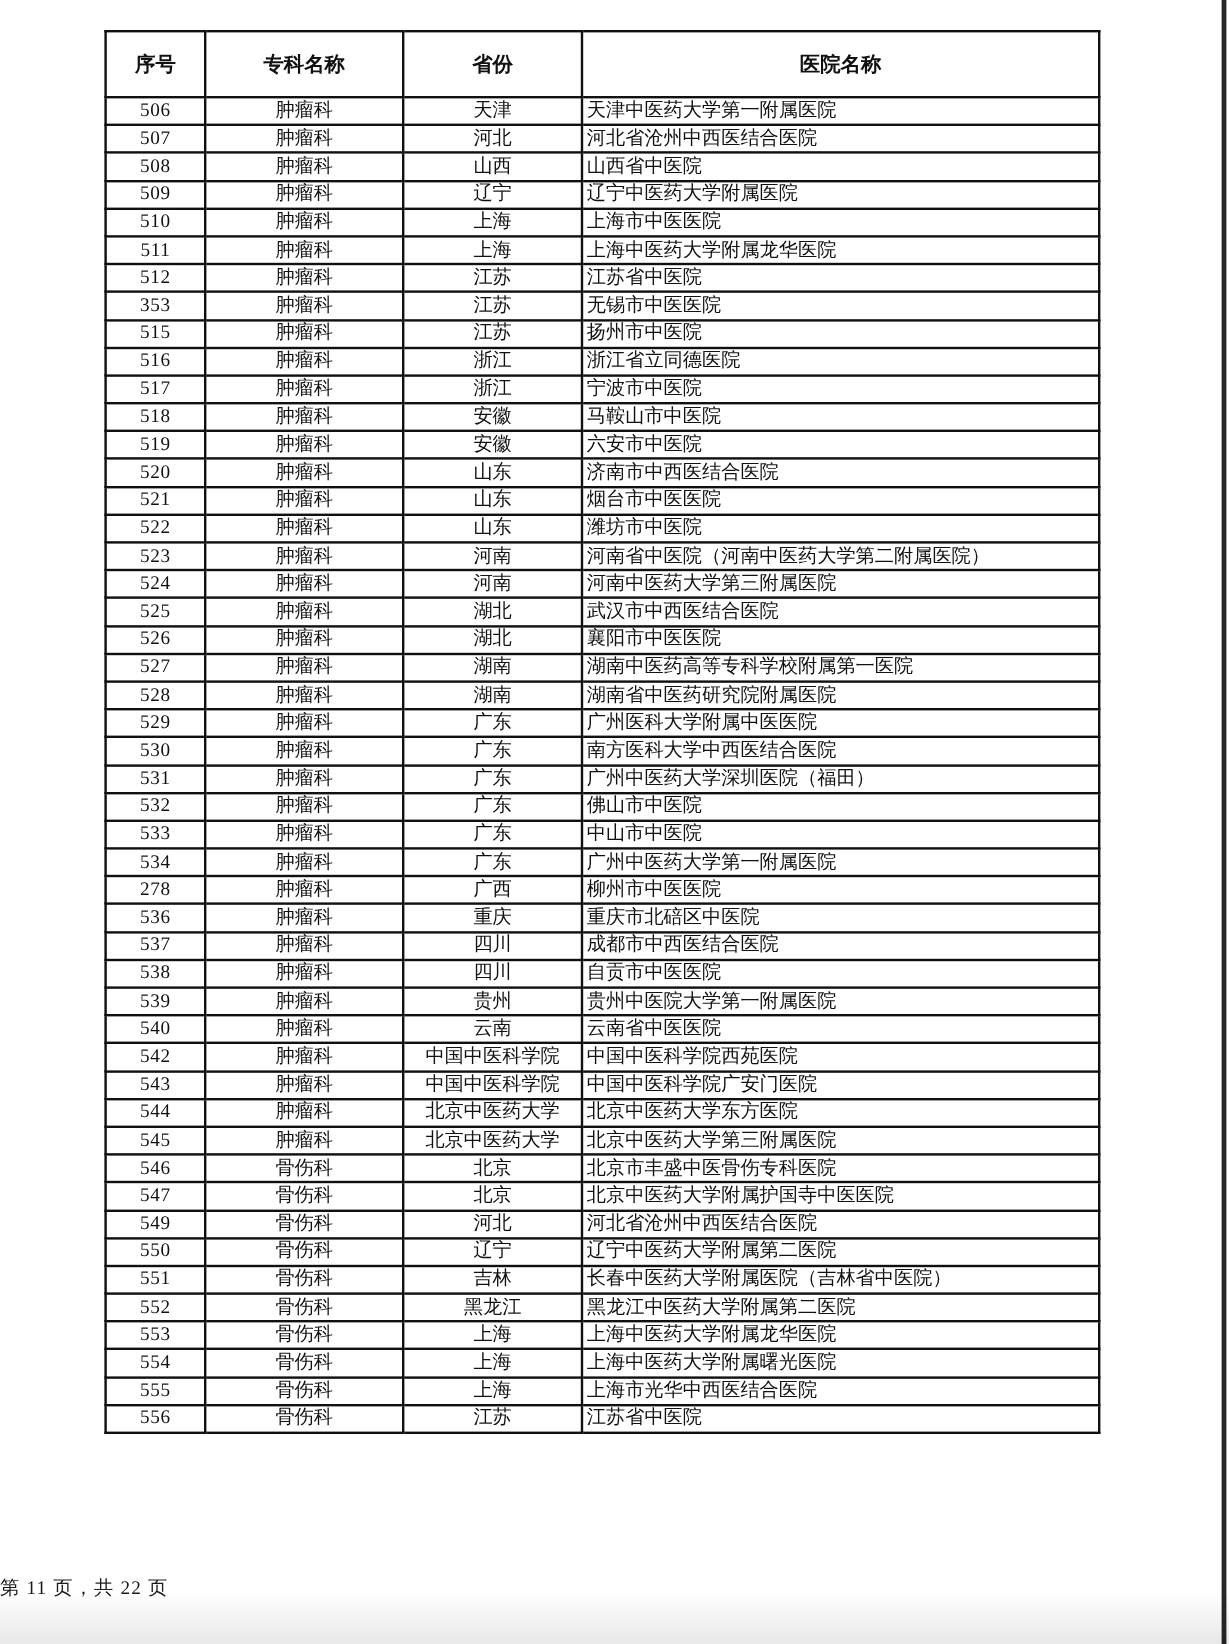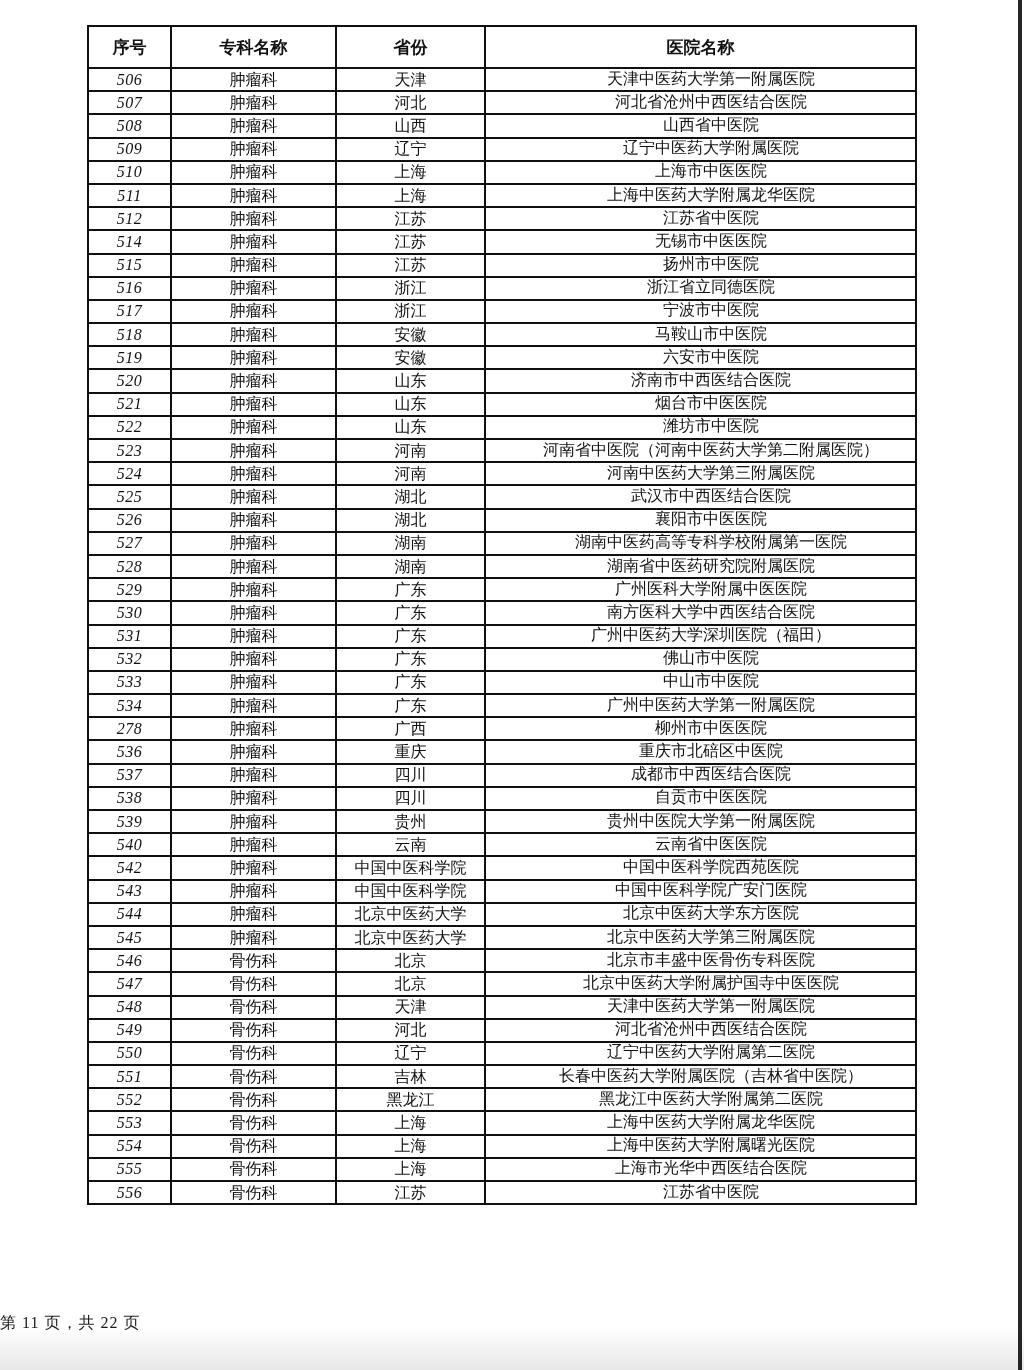--- a/index.html
+++ b/index.html
@@ -24,44 +24,42 @@
     table-layout: fixed;
   }
   .doc-table th, .doc-table td {
     border: 2px solid #101010;
     padding: 0;
     overflow: hidden;
     white-space: nowrap;
     vertical-align: middle;
   }
   .doc-table thead tr {
-    height: 42px;
+    height: 55px;
   }
   .doc-table th {
     font-size: 17px;
     font-weight: bold;
     text-align: center;
   }
   .doc-table tbody tr {
     height: 23.2px;
   }
   .doc-table td {
     font-size: 16px;
     line-height: 1;
     text-align: center;
   }
   .doc-table td:nth-child(1) {
     font-family: "Liberation Serif", "DejaVu Serif", serif;
     letter-spacing: 0.5px;
-    font-style: italic;
   }
   .doc-table td:nth-child(4) {
-    text-align: center;
-    padding-left: 21px;
-    font-family: Liberation Mono, monospace;
+    text-align: left;
+    padding-left: 3px;
   }
   col.c-seq       { width: 83px; }
   col.c-specialty { width: 165px; }
   col.c-province  { width: 149px; }
   col.c-hospital  { width: 431px; }
   .page-footer {
     position: absolute;
     left: 0;
     top: 1313px;
     width: 1024px;
@@ -145,21 +143,21 @@
           <td>上海</td>
           <td>上海中医药大学附属龙华医院</td>
         </tr>
         <tr>
           <td>512</td>
           <td>肿瘤科</td>
           <td>江苏</td>
           <td>江苏省中医院</td>
         </tr>
         <tr>
-          <td>514</td>
+          <td>353</td>
           <td>肿瘤科</td>
           <td>江苏</td>
           <td>无锡市中医医院</td>
         </tr>
         <tr>
           <td>515</td>
           <td>肿瘤科</td>
           <td>江苏</td>
           <td>扬州市中医院</td>
         </tr>
@@ -343,26 +341,20 @@
           <td>北京</td>
           <td>北京市丰盛中医骨伤专科医院</td>
         </tr>
         <tr>
           <td>547</td>
           <td>骨伤科</td>
           <td>北京</td>
           <td>北京中医药大学附属护国寺中医医院</td>
         </tr>
         <tr>
-          <td>548</td>
-          <td>骨伤科</td>
-          <td>天津</td>
-          <td>天津中医药大学第一附属医院</td>
-        </tr>
-        <tr>
           <td>549</td>
           <td>骨伤科</td>
           <td>河北</td>
           <td>河北省沧州中西医结合医院</td>
         </tr>
         <tr>
           <td>550</td>
           <td>骨伤科</td>
           <td>辽宁</td>
           <td>辽宁中医药大学附属第二医院</td>

